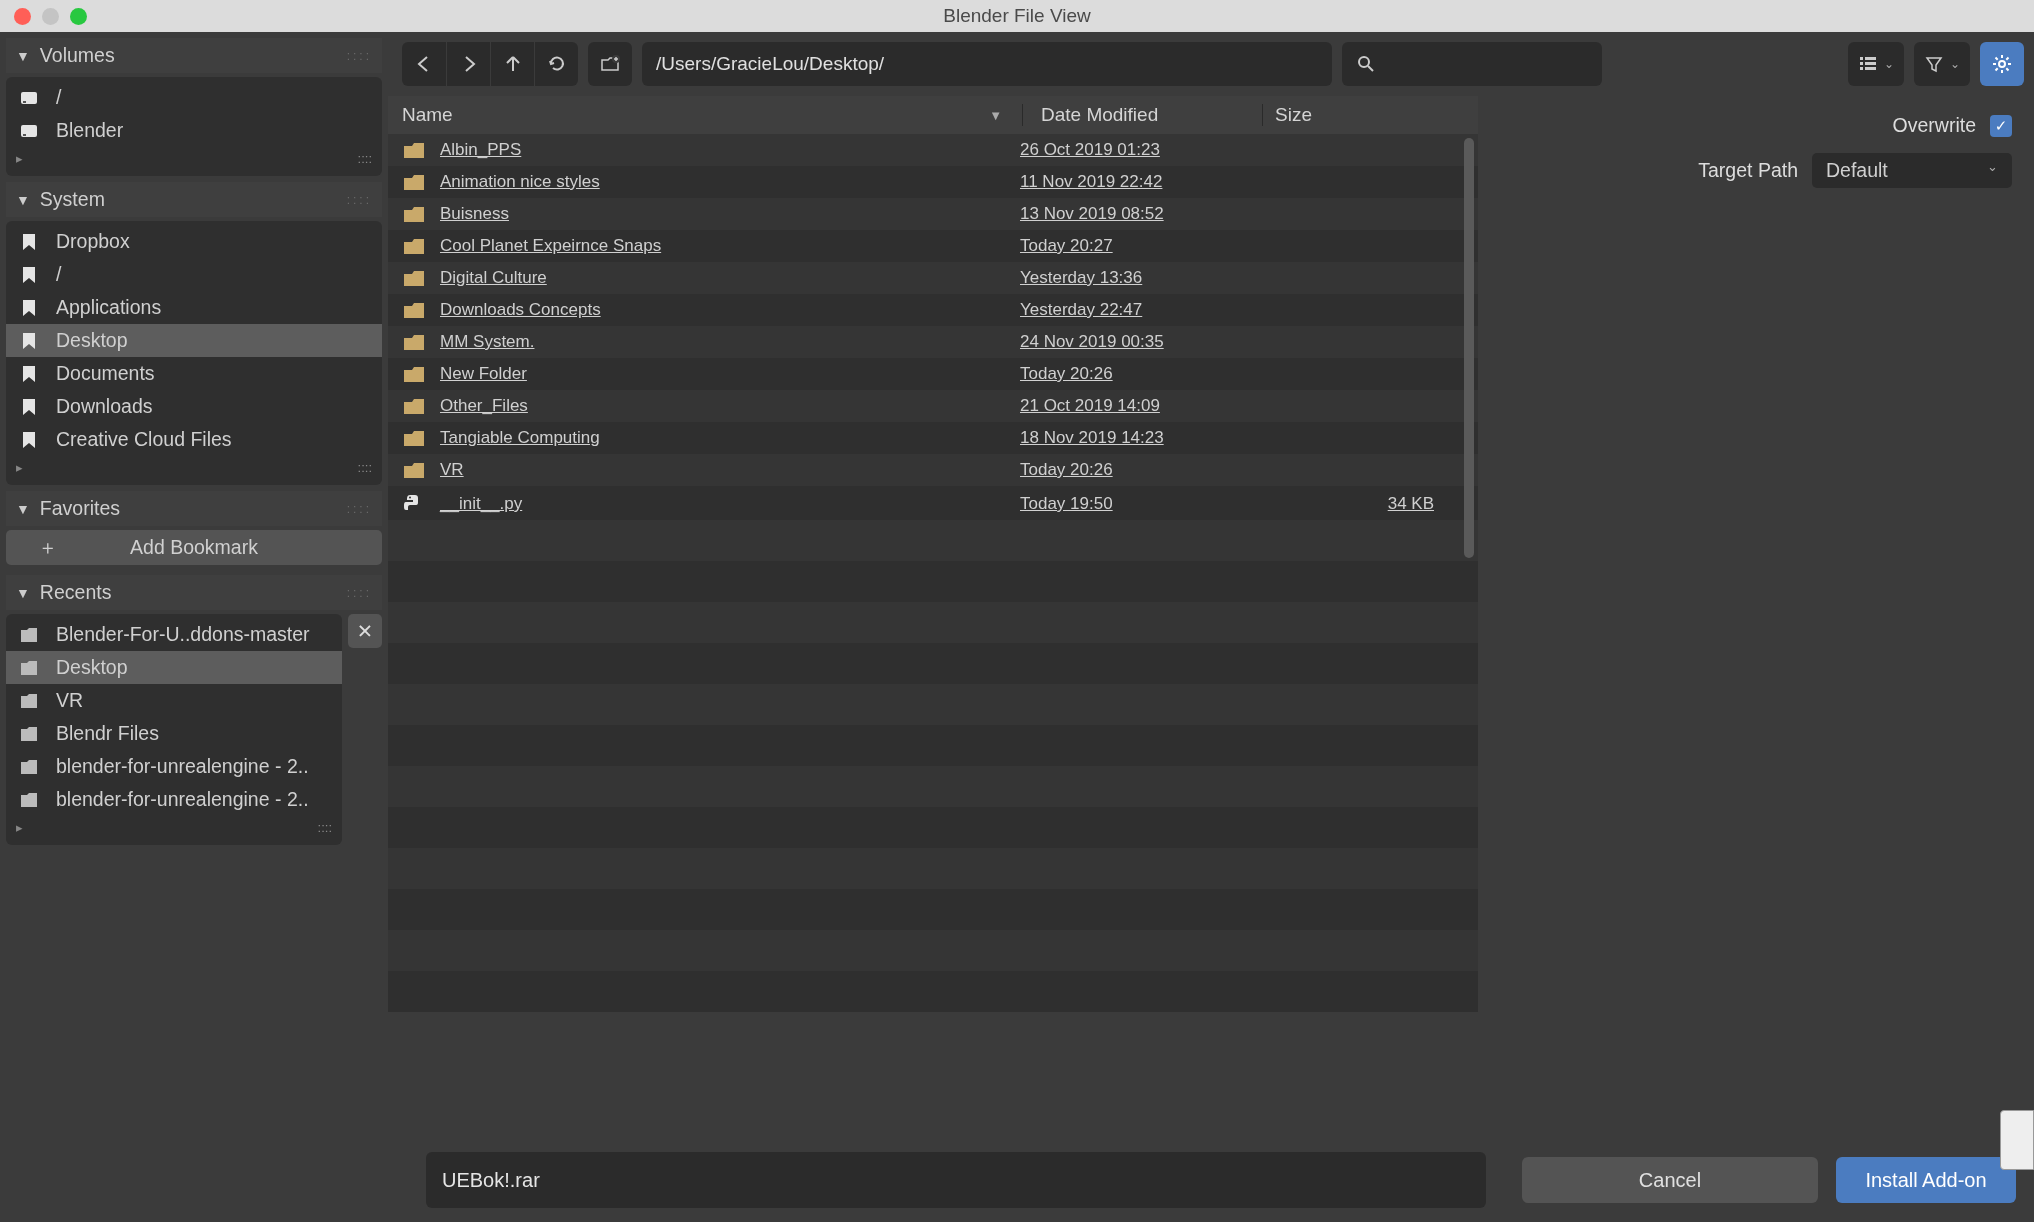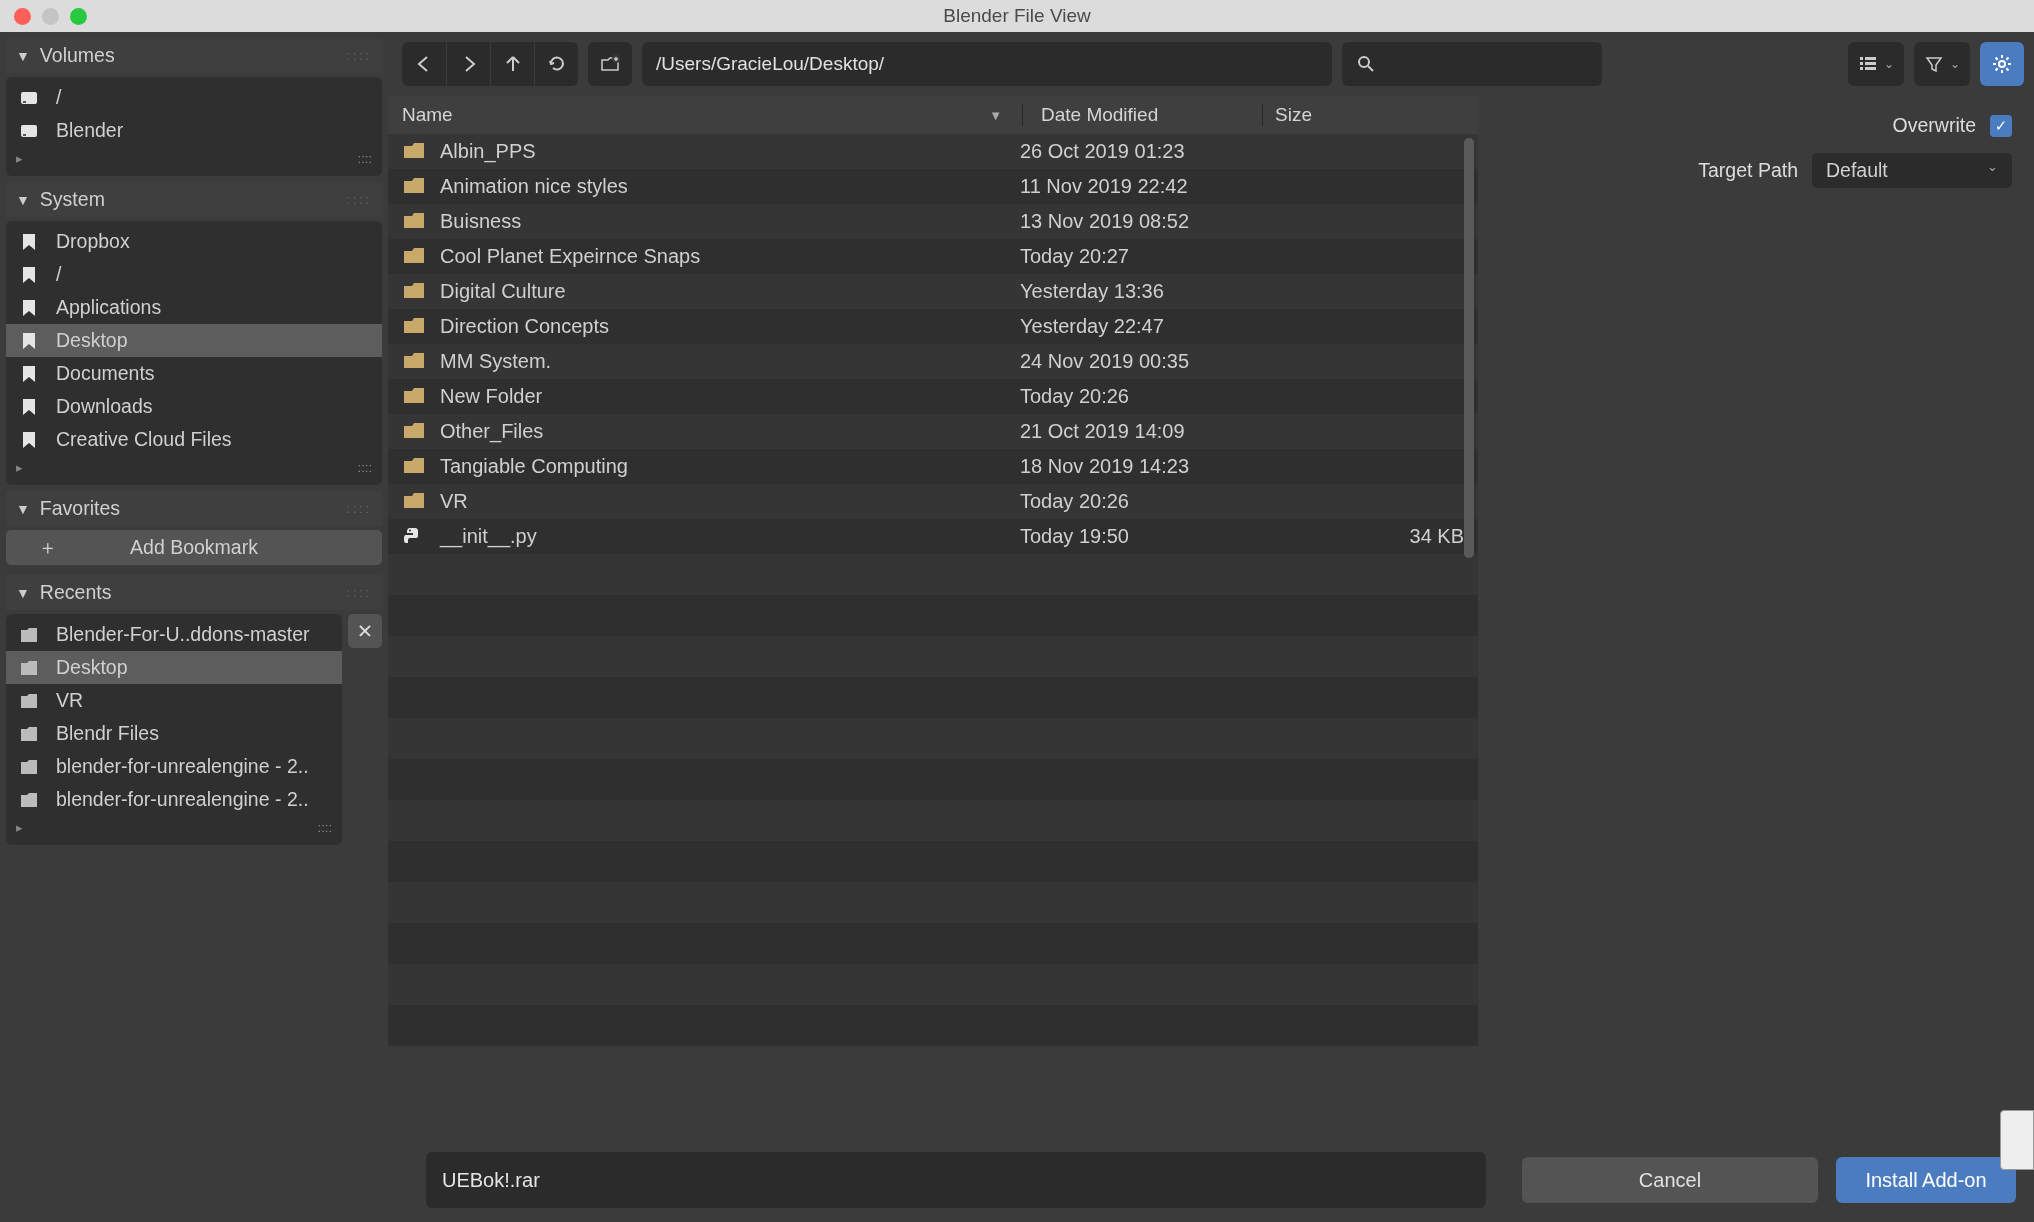--- a/index.html
+++ b/index.html
@@ -54,27 +54,27 @@
 
 .body { flex:1; display:flex; }
 .filecol { flex:0 0 1090px; display:flex; flex-direction:column; }
 .colhdr { display:flex; background:#3f3f3f; padding:8px 14px; font-size:19px; color:#d5d5d5; }
 .colhdr .cname { flex:0 0 620px; display:flex; align-items:center; }
 .colhdr .cname .sort { margin-left:auto; margin-right:20px; font-size:13px; color:#aaa; }
 .colhdr .cdate { flex:0 0 240px; }
 .colhdr .csize { flex:1; text-align:left; padding-left:12px; border-left:1px solid #2a2a2a; }
 .colhdr .cdate { border-left:1px solid #2a2a2a; padding-left:18px; }
 .filelist { flex:1; overflow:hidden; position:relative; }
-.frow { display:flex; align-items:flex-start; padding:6px 14px; font-size:20px; }
+.frow { display:flex; align-items:flex-end; padding:6px 14px; font-size:17px;text-decoration:underline; }
 .frow:nth-child(odd){ background:#353535; }
 .frow:nth-child(even){ background:#2f2f2f; }
 .frow .fic { width:28px; margin-right:10px; display:flex; }
 .frow .fname { flex:0 0 580px; }
 .frow .fdate { flex:0 0 260px; }
-.frow .fsize { flex:1; text-align:right; }
+.frow .fsize { flex:1; text-align:right; padding-right:30px; }
 .scrollbar { position:absolute; right:4px; top:4px; width:10px; height:420px; background:#5a5a5a; border-radius:5px; }
 
 .props { flex:1; padding:18px 22px; display:flex; flex-direction:column; gap:16px; }
 .prow { display:flex; align-items:center; justify-content:flex-end; gap:14px; }
 .prow label { color:#ddd; }
 .chk { width:22px; height:22px; background:#4b7cc0; border-radius:4px; display:flex; align-items:center; justify-content:center; color:white; font-size:15px; }
 .sel-box { background:#2b2b2b; border-radius:5px; padding:6px 14px; min-width:200px; display:flex; cursor:pointer; }
 .sel-box .chev { margin-left:auto; font-size:13px; color:#aaa; }
 
 
@@ -427,21 +427,21 @@
               <span class="fname">Digital Culture</span>
               <span class="fdate">Yesterday 13:36</span>
               <span class="fsize"></span>
             </div>
             <div class="frow">
               <span class="fic">
                 <svg width="24" height="20" viewBox="0 0 24 20">
                   <path d="M2 6 L10 6 L12 3 L22 3 L22 18 L2 18 Z" fill="#c9a96a"></path>
                 </svg>
               </span>
-              <span class="fname">Direction Concepts</span>
+              <span class="fname">Downloads Concepts</span>
               <span class="fdate">Yesterday 22:47</span>
               <span class="fsize"></span>
             </div>
             <div class="frow">
               <span class="fic">
                 <svg width="24" height="20" viewBox="0 0 24 20">
                   <path d="M2 6 L10 6 L12 3 L22 3 L22 18 L2 18 Z" fill="#c9a96a"></path>
                 </svg>
               </span>
               <span class="fname">MM System.</span>

